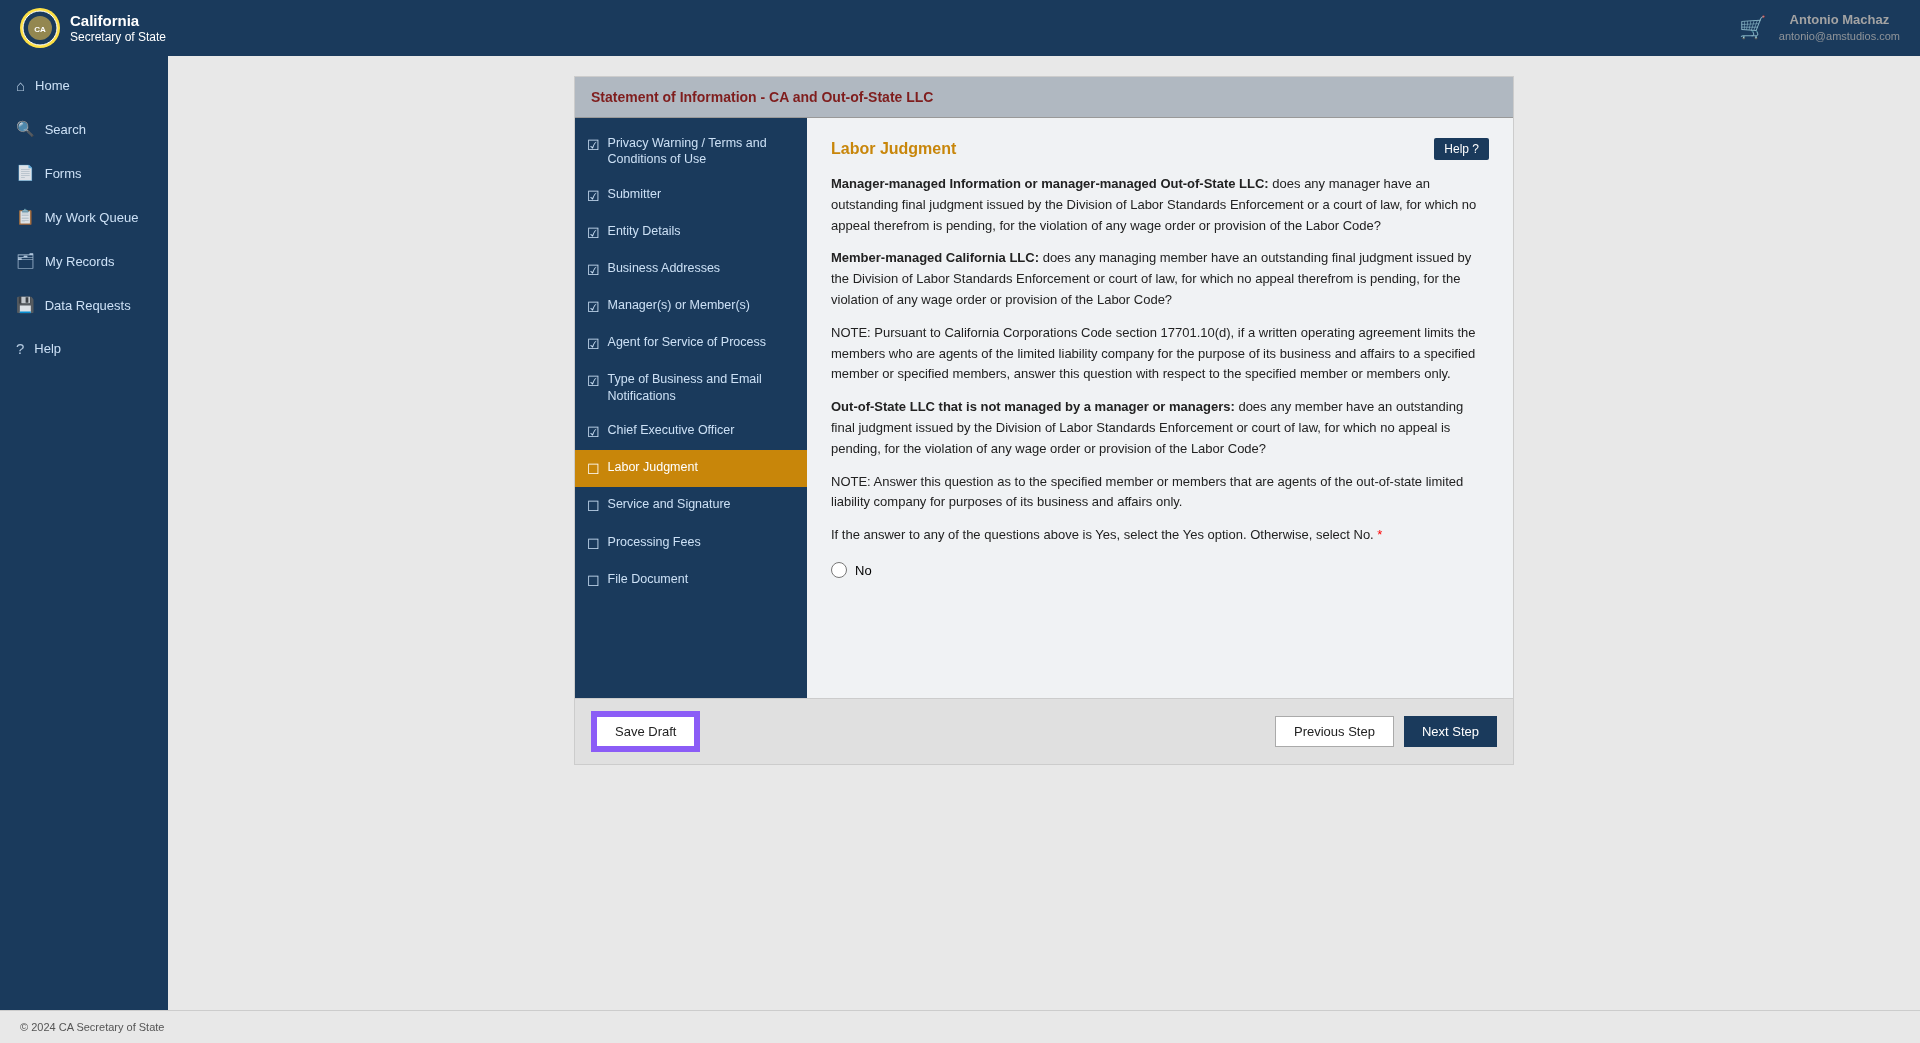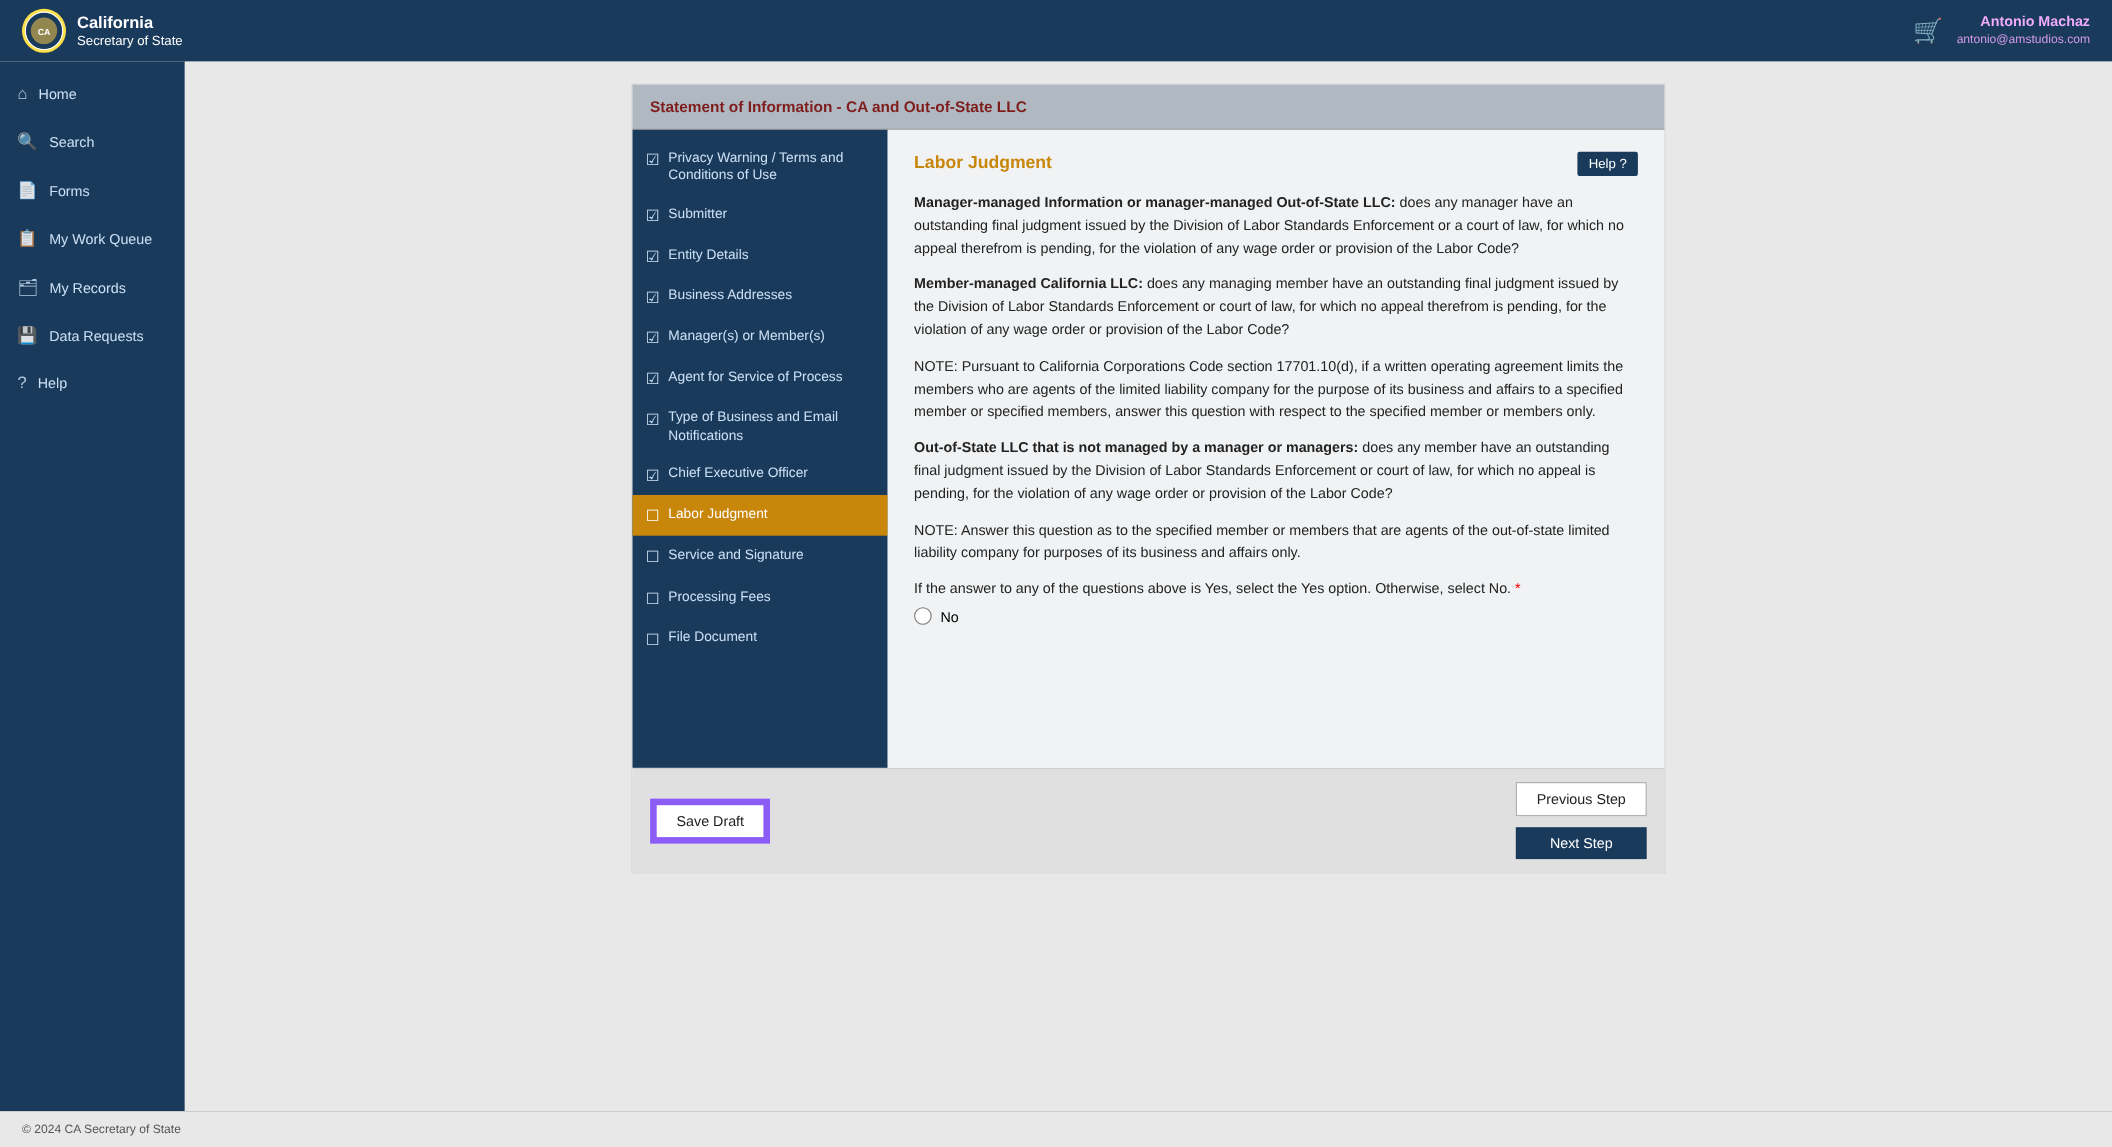--- a/index.html
+++ b/index.html
@@ -28,21 +28,21 @@
       font-size: 10px; color: #1a3a5c; font-weight: bold; overflow: hidden;
     }
     .logo-circle svg { width: 36px; height: 36px; }
     .top-bar-title { color: #fff; line-height: 1.2; }
     .top-bar-title .state { font-size: 15px; font-weight: bold; }
     .top-bar-title .sub { font-size: 12px; }
     .top-bar-user {
       display: flex; align-items: center; gap: 12px;
     }
     .cart-icon { color: #fff; font-size: 22px; cursor: pointer; }
-    .user-info { color: #f0abfc; text-align: right; line-height: 1.4; }
+    .user-info { color: #a3a3a3; text-align: center; line-height: 1.4; }
     .user-info .name { font-weight: bold; font-size: 13px; }
     .user-info .email { font-size: 11px; opacity: 0.85; }
 
     
     .layout { display: flex; flex: 1; }
 
     
     .left-nav {
       width: 168px;
       background: #1a3a5c;
@@ -128,21 +128,21 @@
       border: none;
       padding: 4px 10px;
       font-size: 12px;
       cursor: pointer;
       border-radius: 2px;
       text-align: right;
     }
     .content-text { font-size: 13px; color: #222; line-height: 1.6; margin-bottom: 12px; }
     .content-text strong { font-weight: bold; }
     .question-label {
-      font-size: 13px; color: #222; margin-bottom: 10px; margin-top: 14px;
+      font-size: 13px; color: #222; margin-bottom: 20px; margin-top: 14px;
     }
     .required { color: red; }
     .radio-group { display: flex; flex-direction: column; gap: 8px; margin-top: 8px; }
     .radio-option { display: flex; align-items: center; gap: 8px; font-size: 13px; cursor: pointer; }
     .radio-option input[type="radio"] { width: 16px; height: 16px; accent-color: #1a3a5c; cursor: pointer; }
 
     
     .form-footer {
       display: flex;
       justify-content: space-between;
@@ -152,21 +152,21 @@
       border-top: 1px solid #ccc;
     }
     .btn-save {
       background: #fff;
       border: 6px solid #8b5cf6;
       padding: 7px 18px;
       font-size: 13px;
       cursor: pointer;
       color: #222;
     }
-    .footer-right { display: flex; gap: 10px; flex-direction: column; }
+    .footer-right { display: flex; gap: 10px; }
     .btn-prev {
       background: #fff;
       border: 1px solid #aaa;
       padding: 7px 18px;
       font-size: 13px;
       cursor: pointer;
       color: #222;
     }
     .btn-next {
       background: #1a3a5c;

